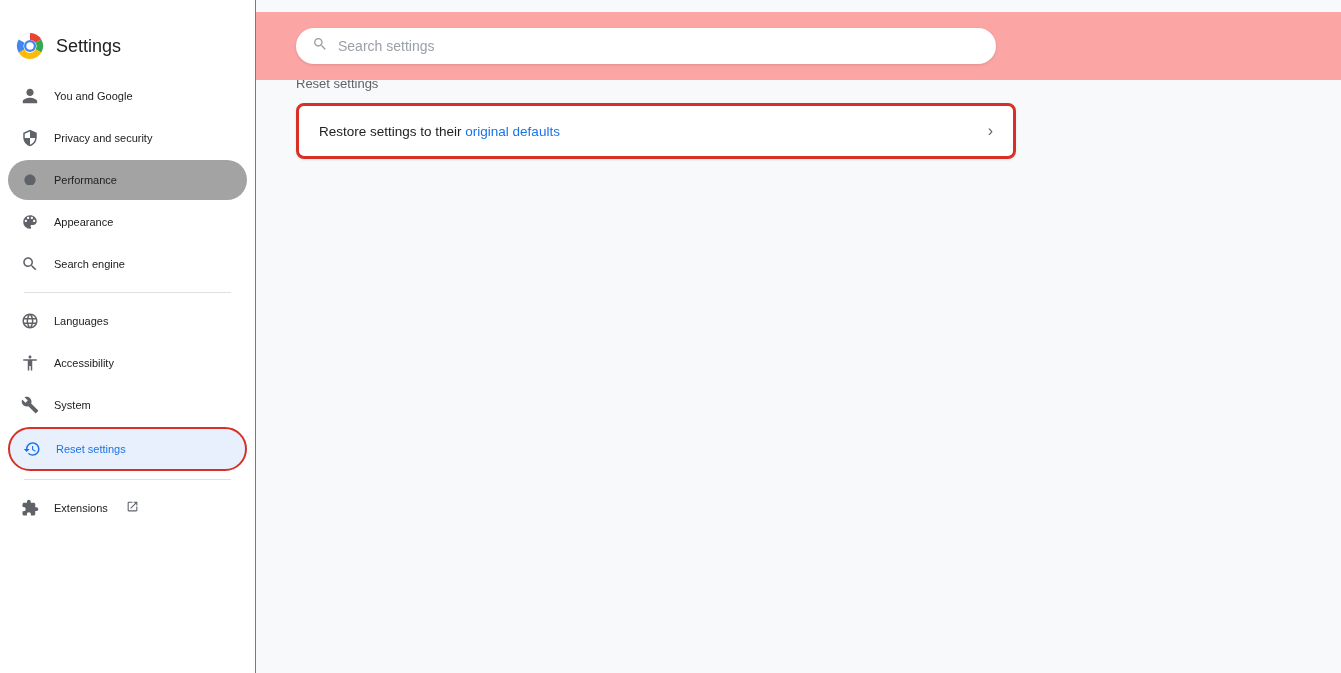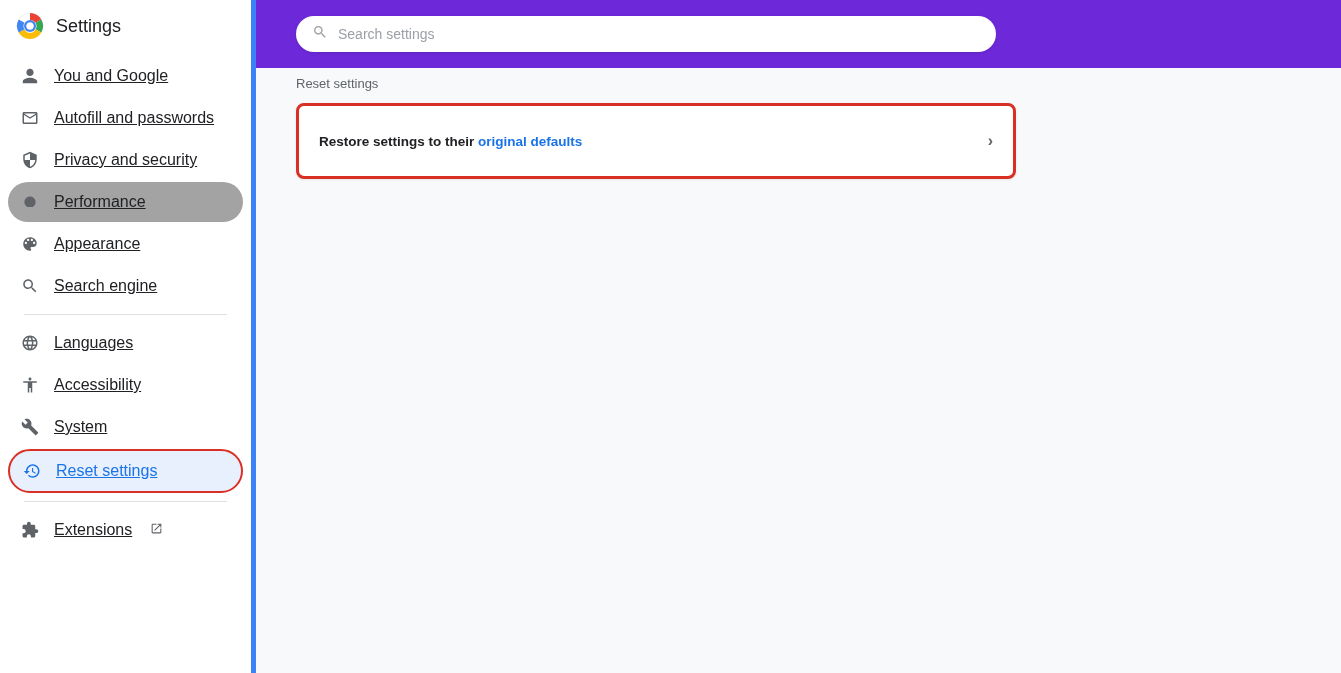--- a/index.html
+++ b/index.html
@@ -13,23 +13,23 @@
       font-size: 14px;
       color: #202124;
     }
 
     
     .sidebar {
       width: 256px;
       min-width: 256px;
       height: 100%;
       background: #fff;
-      border-right: 5px solid #3b82f6;
+      border-right: 1px solid #3b82f6;
       overflow-y: auto;
-      padding-top: 0;
+      padding-top: 20px;
     }
 
     .sidebar-header {
       display: flex;
       align-items: center;
       padding: 12px 16px 16px 16px;
       gap: 12px;
     }
 
     .chrome-logo {
@@ -50,25 +50,24 @@
     }
 
     .sidebar-item {
       display: flex;
       align-items: center;
       gap: 14px;
       padding: 10px 12px;
       border-radius: 24px;
       cursor: pointer;
       color: #202124;
-      font-size: 16px;
+      font-size: 11px;
       font-weight: 400;
       transition: background 0.15s;
       margin-bottom: 2px;
-      text-decoration: underline;
     }
 
     .sidebar-item.active {
       background: #a3a3a3;
       font-weight: 500;
       text-align: center;
     }
 
     .sidebar-item.active-blue {
       background: #e8f0fe;
@@ -110,24 +109,24 @@
 
     
     .main-content {
       flex: 1;
       background: #f8f9fa;
       overflow-y: auto;
       padding: 0;
     }
 
     .search-bar-container {
-      background: #6d28d9;
+      background: #fca5a5;
       padding: 16px 40px 16px 40px;
       position: sticky;
-      top: 0;
+      top: 12px;
       z-index: 10;
     }
 
     .search-bar {
       display: flex;
       align-items: center;
       background: #fff;
       border-radius: 24px;
       padding: 8px 16px;
       gap: 10px;
@@ -171,24 +170,23 @@
       border: 3px solid #d93025;
       box-shadow: 0 1px 3px rgba(0,0,0,0.08);
       overflow: hidden;
       max-width: 720px;
     }
 
     .reset-card-item {
       display: flex;
       align-items: center;
       justify-content: space-between;
-      padding: 26px 20px;
+      padding: 16px 20px;
       cursor: pointer;
       transition: background 0.15s;
-      font-weight: bold;
     }
 
     .reset-item-text {
       font-size: 13.5px;
       color: #202124;
     }
 
     .reset-item-text span.blue-link {
       color: #1a73e8;
     }
@@ -225,28 +223,20 @@
 
     <li class="sidebar-item">
       <span class="sidebar-icon">
         <svg width="18" height="18" viewBox="0 0 24 24" fill="currentColor">
             <path d="M12 12c2.7 0 4.8-2.1 4.8-4.8S14.7 2.4 12 2.4 7.2 4.5 7.2 7.2 9.3 12 12 12zm0 2.4c-3.2 0-9.6 1.6-9.6 4.8v2.4h19.2v-2.4c0-3.2-6.4-4.8-9.6-4.8z"></path>
           </svg>
       </span>
       <span class="item-label">You and Google</span>
     </li>
 
-    <li class="sidebar-item">
-      <span class="sidebar-icon">
-        <svg width="18" height="18" viewBox="0 0 24 24" fill="currentColor">
-            <path d="M20 4H4c-1.1 0-2 .9-2 2v12c0 1.1.9 2 2 2h16c1.1 0 2-.9 2-2V6c0-1.1-.9-2-2-2zm0 14H4V8l8 5 8-5v10zm-8-7L4 6h16l-8 5z"></path>
-          </svg>
-      </span>
-      <span class="item-label">Autofill and passwords</span>
-    </li>
 
     <li class="sidebar-item">
       <span class="sidebar-icon">
         <svg width="18" height="18" viewBox="0 0 24 24" fill="currentColor">
             <path d="M12 1L3 5v6c0 5.55 3.84 10.74 9 12 5.16-1.26 9-6.45 9-12V5l-9-4zm0 10.99h7c-.53 4.12-3.28 7.79-7 8.94V12H5V6.3l7-3.11v8.8z"></path>
           </svg>
       </span>
       <span class="item-label">Privacy and security</span>
     </li>
 

